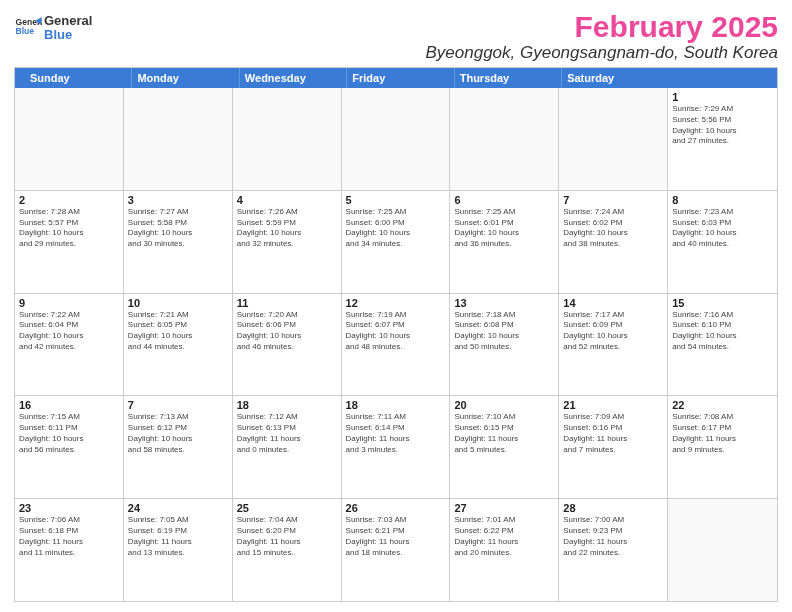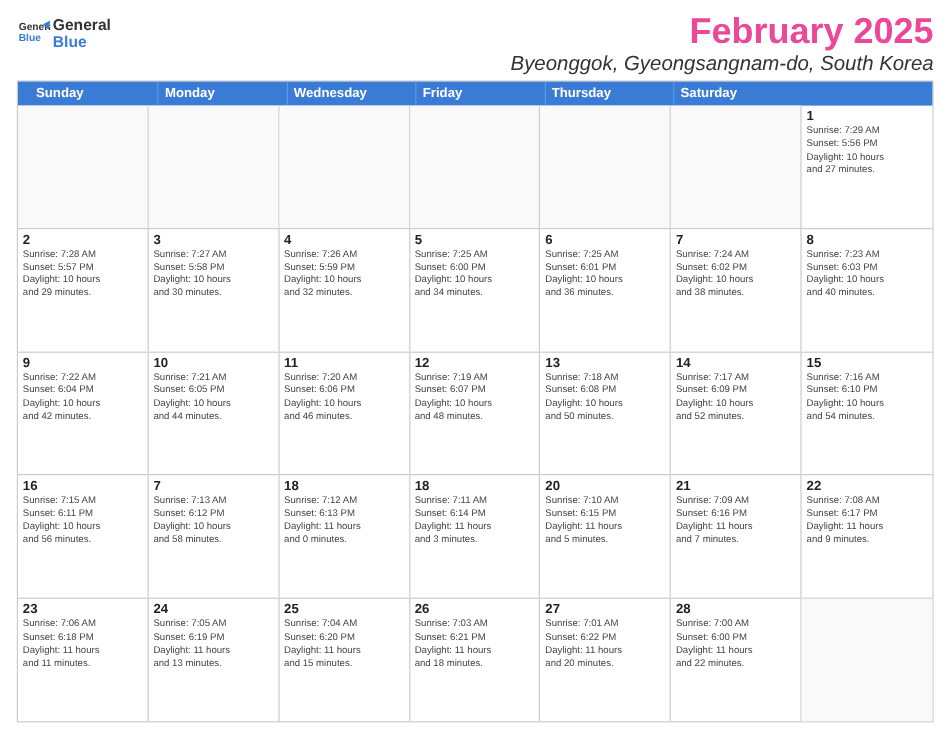--- a/index.html
+++ b/index.html
@@ -338,21 +338,21 @@
           <div class="cal-cell">
             <span class="day-num">27</span>
             <div class="cell-text" style="white-space: pre-line;">Sunrise: 7:01 AM
 Sunset: 6:22 PM
 Daylight: 11 hours
 and 20 minutes.</div>
           </div>
           <div class="cal-cell">
             <span class="day-num">28</span>
             <div class="cell-text" style="white-space: pre-line;">Sunrise: 7:00 AM
-Sunset: 6:00 PM
+Sunset: 9:23 PM
 Daylight: 11 hours
 and 22 minutes.</div>
           </div>
           <div class="cal-cell empty"></div>
         </div>
       </div>
   </div>
 </div>
 
 </body></html>

